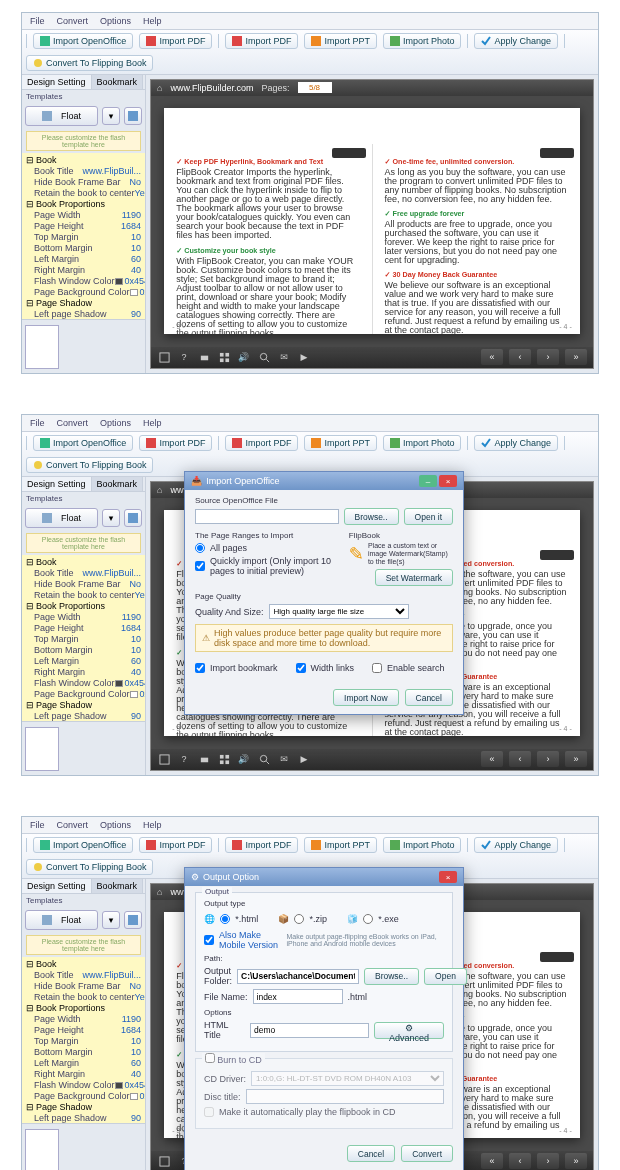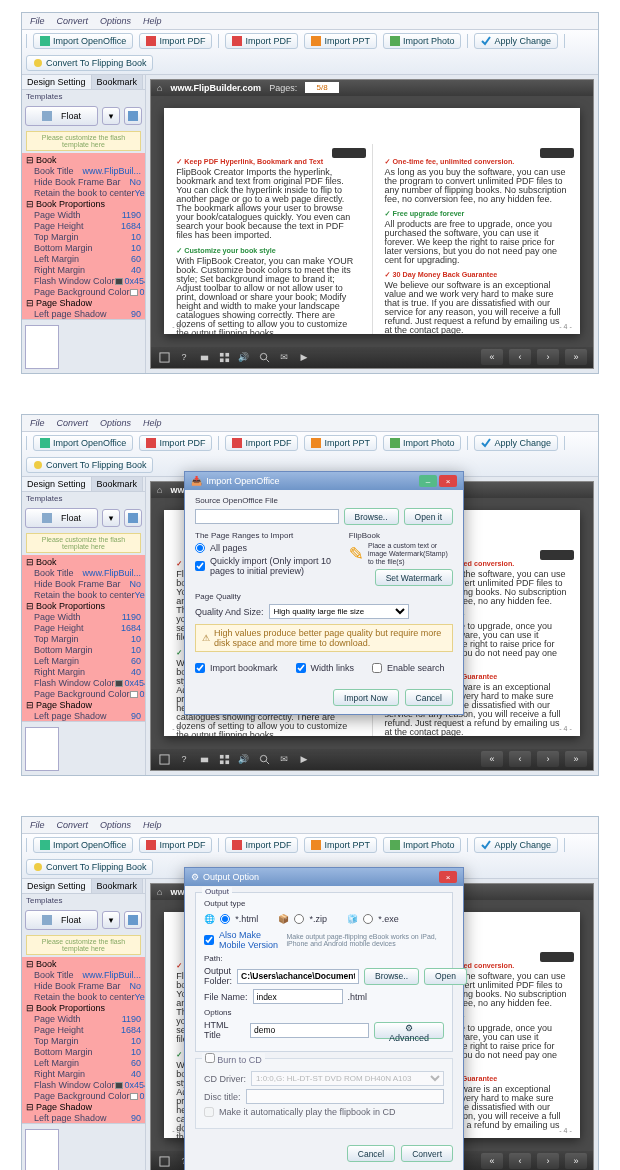--- a/index.html
+++ b/index.html
@@ -1,42 +1,42 @@
 <!DOCTYPE html>
 <html><head>
 <meta charset="utf-8">
 <style>
 * { margin:0; padding:0; box-sizing:border-box; font-family:Tahoma,Arial,sans-serif; font-size:9px; }
 body { background:#fff; width:620px; }
 .shot { border:1px solid #b0c0d0; margin:12px auto 40px; width:578px; background:linear-gradient(#e8ecf2,#dde4ec); position:relative; }
 .menubar { display:flex; gap:12px; padding:3px 8px; color:#446; background:#f2f4f8; border-bottom:1px solid #c8d0dc; }
-.menubar span { cursor:pointer;font-style:italic; }
+.menubar span { cursor:pointer; }
 .toolbar { display:flex; gap:6px; padding:3px 4px; border-bottom:1px solid #c8d0dc; background:linear-gradient(#fdfdff,#e6ecf4); flex-wrap:wrap; align-items:center; }
 .tbtn { display:flex; align-items:center; gap:3px; padding:1px 6px; border:1px solid #bcd; border-radius:3px; background:linear-gradient(#fff,#e8eef6); color:#145; cursor:pointer; height:16px; }
 .tbtn svg { width:10px; height:10px; }
 .tsep { width:1px; height:14px; background:#bcd; }
 .workarea { display:flex; height:298px; background:#e4e9f0; }
 .sidepanel { width:124px; background:#e4e9f0; border-right:1px solid #c8d0dc; display:flex; flex-direction:column; overflow:hidden; }
 .tabs { display:flex; font-size:8px; border-bottom:1px solid #c8d0dc; }
 .tab { padding:2px 5px; background:#d4dbe6; border-right:1px solid #c8d0dc; cursor:pointer; }
 .tab.active { background:#eef2f8; }
 .templates-row { display:flex; gap:4px; padding:3px; align-items:center; }
 .float-btn { flex:1; display:flex; align-items:center; justify-content:center; gap:9px; height:20px; border:1px solid #aac; border-radius:3px; background:linear-gradient(#fff,#e0e6f0); font-size:9px; cursor:pointer; }
 .mini-btn { width:18px; height:18px; border:1px solid #aac; border-radius:3px; background:linear-gradient(#fff,#e0e6f0); cursor:pointer; display:flex; align-items:center; justify-content:center; }
 .flash-msg { margin:2px 4px; padding:2px 3px; background:#fff6d8; border:1px solid #e6d68a; color:#8a6; font-size:7px; text-align:center; }
-.proptree { flex:1; overflow:auto; background:#fca5a5; font-size:7.5px; line-height:11px; padding:2px; }
+.proptree { flex:1; overflow:auto; background:#fef9c3; font-size:7.5px; line-height:11px; padding:2px; }
 .prow { display:flex; justify-content:space-between; padding:0 2px 0 10px; color:#446; white-space:nowrap; }
 .prow .v { color:#2060c0; }
 .prow.group { padding-left:2px; color:#000; }
 .prow .sw { display:inline-block; width:8px; height:7px; border:1px solid #999; vertical-align:middle; margin-right:2px; }
 .thumbbar { height:54px; border-top:1px solid #c8d0dc; display:flex; align-items:center; padding:3px; gap:3px; }
 .thumb { width:34px; height:44px; background:#fff; border:1px solid #aac; }
 .viewer { flex:1; background:#4a4a4a; display:flex; flex-direction:column; margin:4px; border:1px solid #888; }
 .vheader { height:18px; background:linear-gradient(#555,#3a3a3a); display:flex; align-items:center; gap:8px; padding:0 6px; color:#ddd; font-size:8px; }
-.vheader .logo { color:#fff; font-weight:bold; }
+.vheader .logo { color:#fff; font-weight:normal; }
 .vheader .pginput { width:34px; height:11px; background:#fff; border:none; font-size:8px; text-align:center; color:#c60; }
 .pagearea { flex:1; background:#4a4a4a; display:flex; justify-content:center; align-items:center; position:relative; }
 .spread { display:flex; background:#fff; box-shadow:0 3px 10px rgba(0,0,0,.5); width:94%; height:90%; }
 .page { flex:1; padding:10px 12px; font-size:6.8px; line-height:9px; color:#333; overflow:hidden; position:relative;margin-top:36px; }
 .page.left { border-right:1px solid #ddd; }
 .page h4 { font-size:7.2px; margin:3px 0 2px; }
 .page .hl-red { color:#d03020; font-weight:bold; }
 .page .hl-green { color:#2a9040; font-weight:bold; }
 .page .hl-orange { color:#e07020; font-weight:bold; }
 .page .ptag { position:absolute; top:4px; right:6px; width:34px; height:10px; background:#333; border-radius:2px; }

